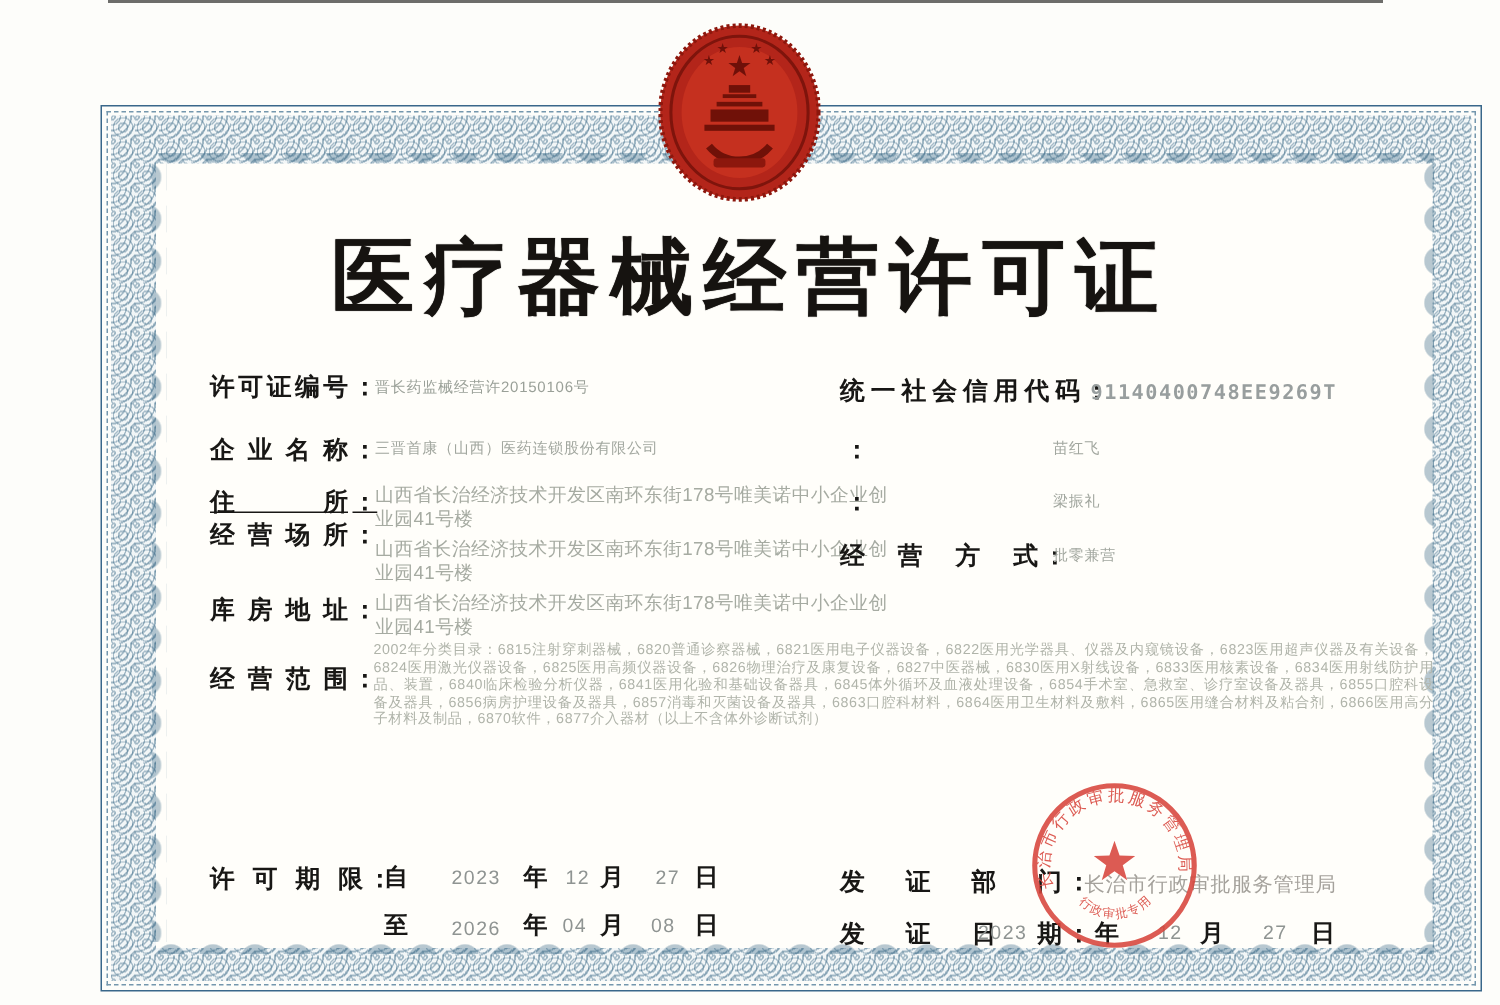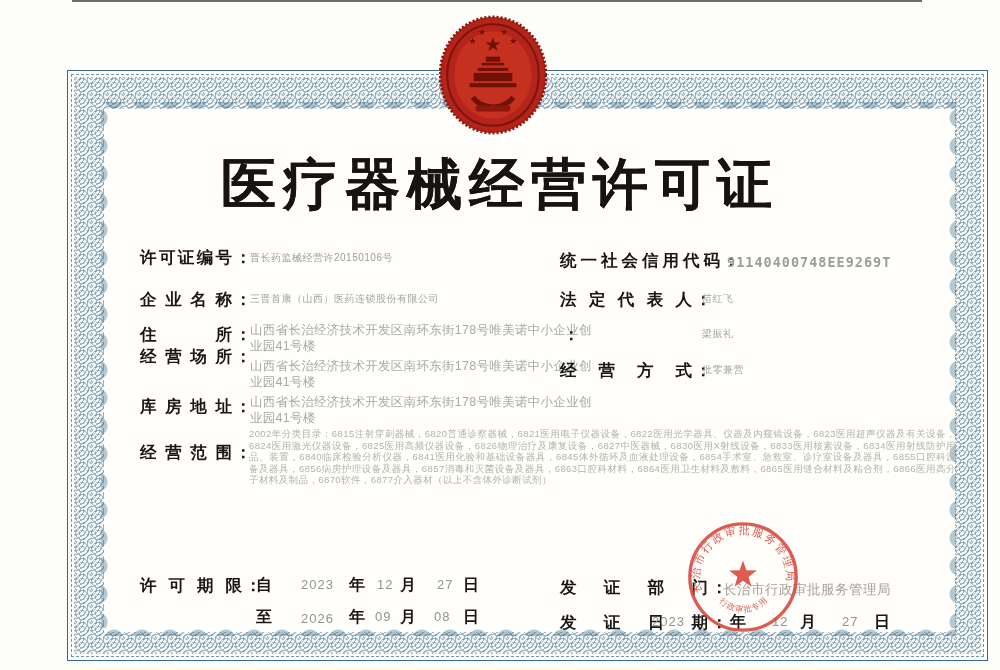--- a/index.html
+++ b/index.html
@@ -101,21 +101,21 @@
     <span class="colon">：</span>
   </div>
   <div class="abs val faded" style="left:250px;top:251px;">晋长药监械经营许20150106号</div>
 
   <div class="abs lbl" style="left:140px;top:289px;">
     <span class="jt w92">企业名称</span>
     <span class="colon">：</span>
   </div>
   <div class="abs val" style="left:250px;top:292px;">三晋首康（山西）医药连锁股份有限公司</div>
 
-  <div class="abs lbl" style="left:140px;top:324px;">
+  <div class="abs lbl" style="left:140px;top:324px;text-decoration:underline;">
     <span class="jt w92">住所</span>
     <span class="colon">：</span>
   </div>
   <div class="abs val addr" style="left:250px;top:322px;">山西省长治经济技术开发区南环东街178号唯美诺中小企业创业园41号楼</div>
 
   <div class="abs lbl" style="left:140px;top:346px;">
     <span class="jt w92">经营场所</span>
     <span class="colon">：</span>
   </div>
   <div class="abs val addr" style="left:250px;top:358px;">山西省长治经济技术开发区南环东街178号唯美诺中小企业创业园41号楼</div>
@@ -132,21 +132,20 @@
   </div>
   <div class="abs scope-text" style="left:249px;top:428px;">2002年分类目录：6815注射穿刺器械，6820普通诊察器械，6821医用电子仪器设备，6822医用光学器具、仪器及内窥镜设备，6823医用超声仪器及有关设备，6824医用激光仪器设备，6825医用高频仪器设备，6826物理治疗及康复设备，6827中医器械，6830医用X射线设备，6833医用核素设备，6834医用射线防护用品、装置，6840临床检验分析仪器，6841医用化验和基础设备器具，6845体外循环及血液处理设备，6854手术室、急救室、诊疗室设备及器具，6855口腔科设备及器具，6856病房护理设备及器具，6857消毒和灭菌设备及器具，6863口腔科材料，6864医用卫生材料及敷料，6865医用缝合材料及粘合剂，6866医用高分子材料及制品，6870软件，6877介入器材（以上不含体外诊断试剂）</div>
 
   <div class="abs lbl" style="left:560px;top:250px;">
     <span class="jt w160">统一社会信用代码</span>
     <span class="colon">：</span>
   </div>
   <div class="abs code" style="left:727px;top:254px;font-weight:bold;">91140400748EE9269T</div>
 
   <div class="abs lbl" style="left:560px;top:289px;">
-    <span class="jt w132">法定代表人</span>
     <span class="colon">：</span>
   </div>
   <div class="abs val" style="left:702px;top:292px;">苗红飞</div>
 
   <div class="abs lbl" style="left:560px;top:324px;">
     <span class="colon">：</span>
   </div>
   <div class="abs val" style="left:702px;top:327px;">梁振礼</div>
 
   <div class="abs lbl" style="left:560px;top:360px;">
@@ -163,21 +162,21 @@
   <span class="abs num" style="left:301px;top:577px;">2023</span>
   <span class="abs unit" style="left:349px;top:575px;">年</span>
   <span class="abs num" style="left:377px;top:577px;">12</span>
   <span class="abs unit" style="left:400px;top:575px;">月</span>
   <span class="abs num" style="left:437px;top:577px;">27</span>
   <span class="abs unit" style="left:463px;top:575px;">日</span>
 
   <span class="abs unit" style="left:256px;top:607px;">至</span>
   <span class="abs num" style="left:301px;top:611px;">2026</span>
   <span class="abs unit" style="left:349px;top:607px;">年</span>
-  <span class="abs num" style="left:375px;top:609px;">09</span>
+  <span class="abs num" style="left:375px;top:609px;">04</span>
   <span class="abs unit" style="left:400px;top:607px;">月</span>
   <span class="abs num" style="left:434px;top:609px;">08</span>
   <span class="abs unit" style="left:463px;top:607px;">日</span>
 
   <div class="abs lbl" style="left:560px;top:577px;">
     <span class="jt w148">发证部门</span>
     <span class="colon">：</span>
   </div>
   <div class="abs val faded" style="left:723px;top:581px;font-size:13.5px;color:#a5a29c;white-space:nowrap;">长治市行政审批服务管理局</div>
 

